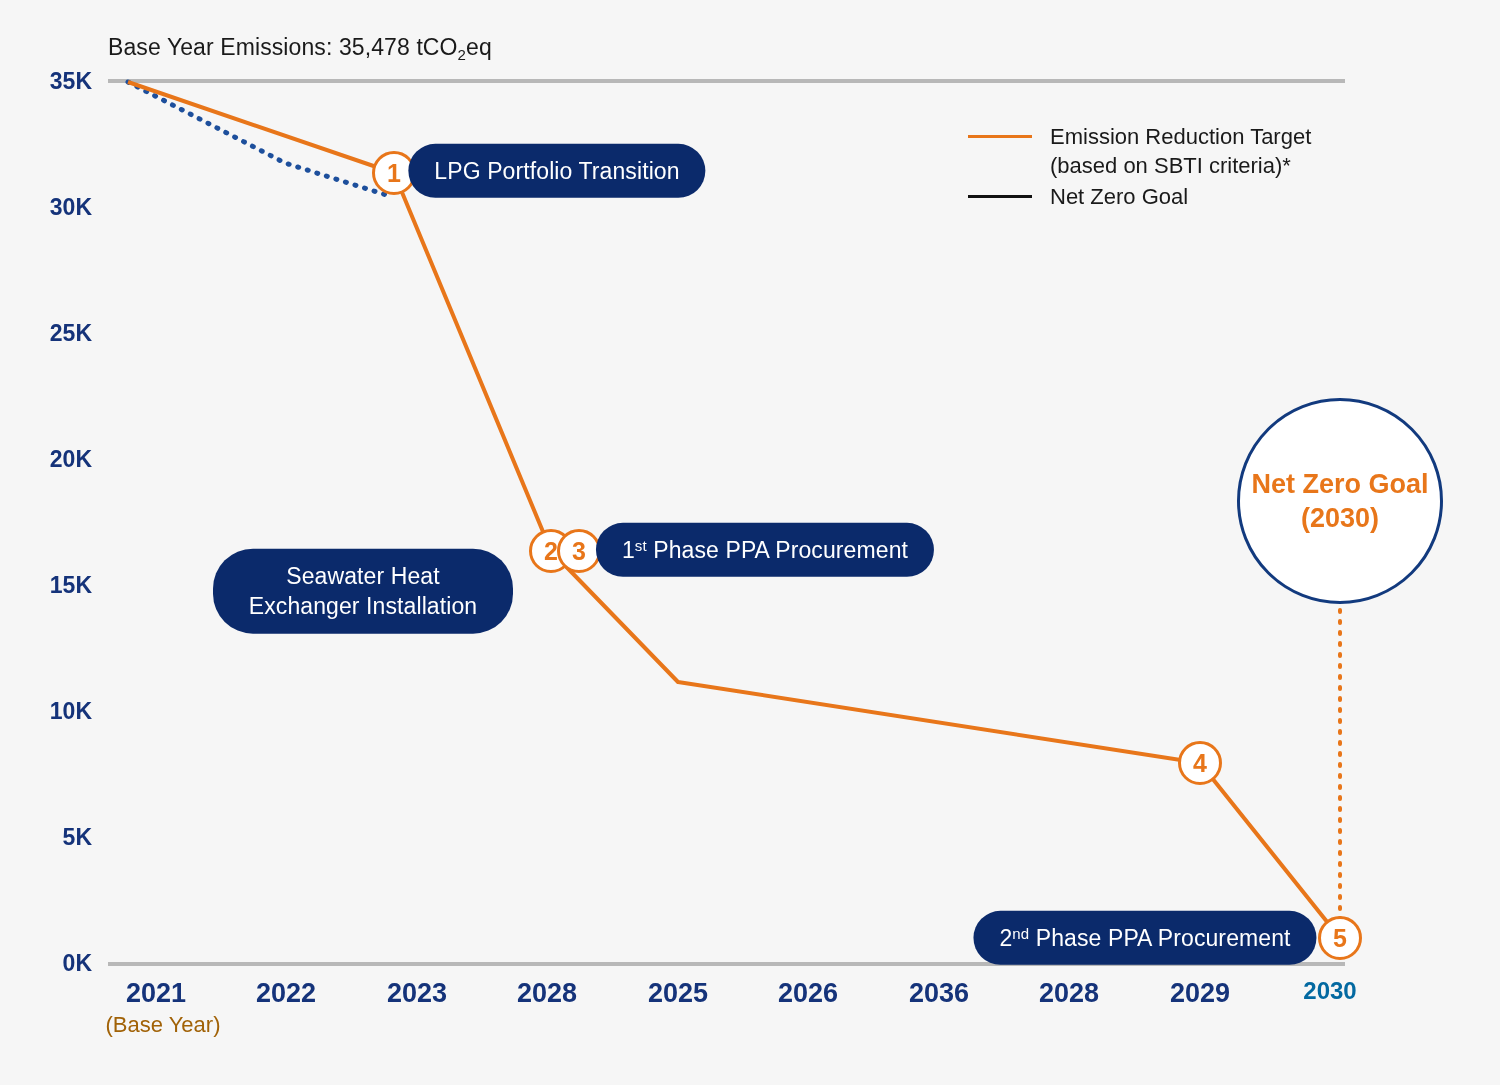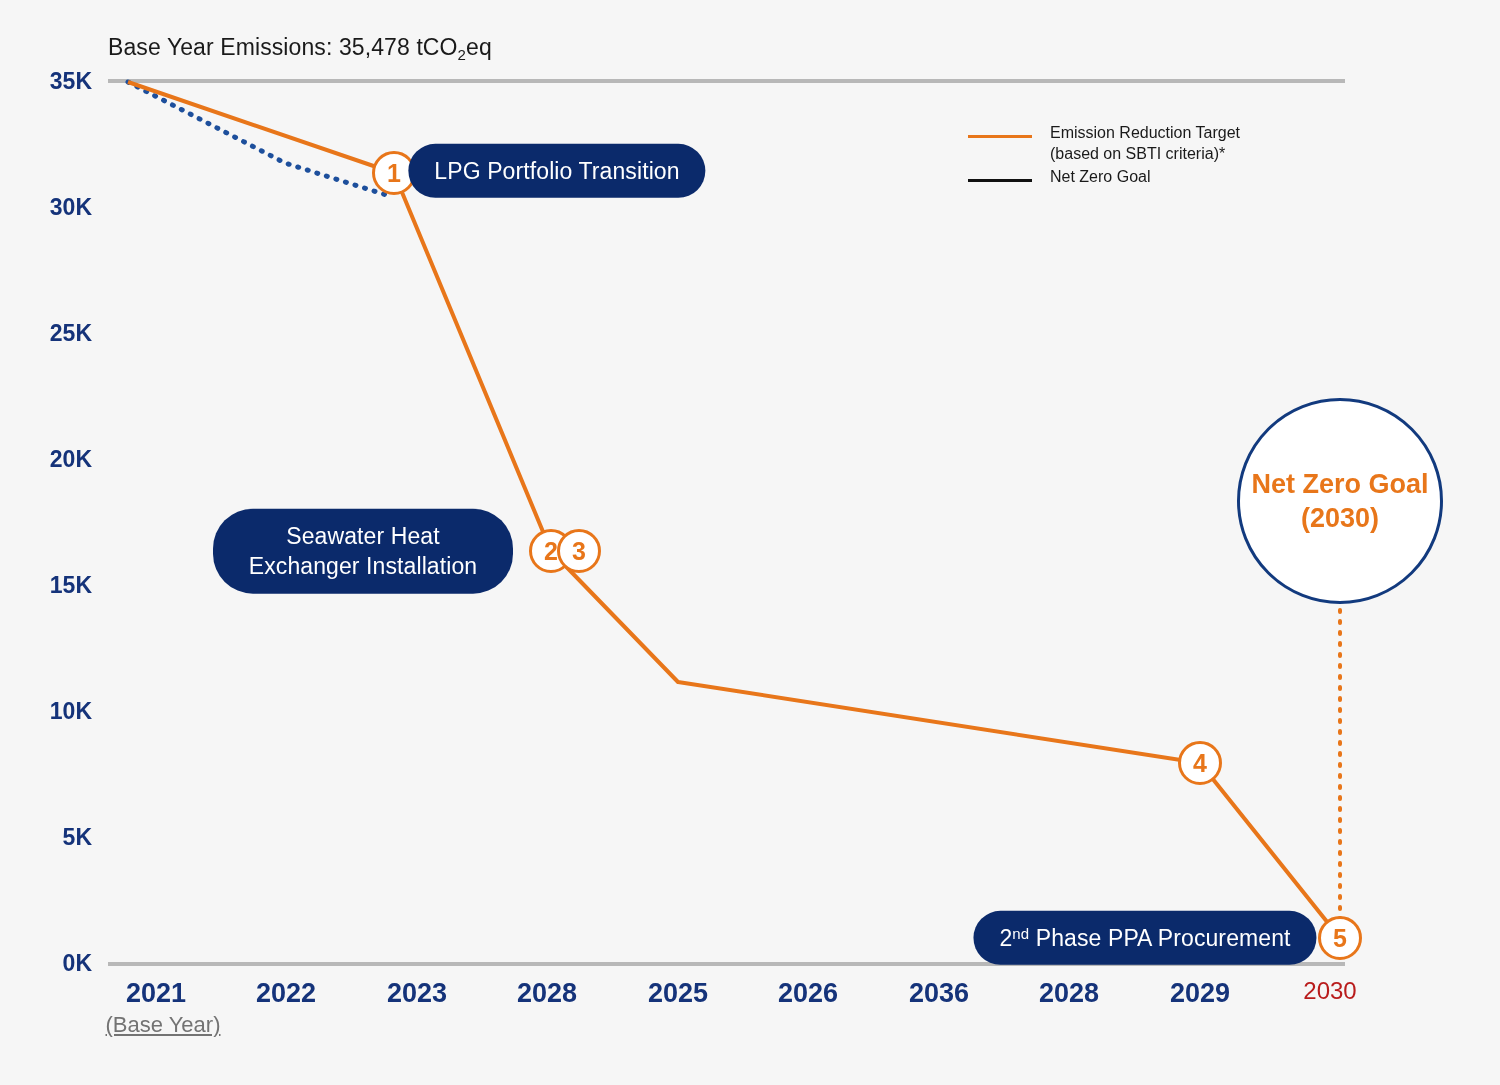--- a/index.html
+++ b/index.html
@@ -58,43 +58,42 @@
     height: 765px;
   }
   .xtick {
     position: absolute;
     font-size: 27px;
     font-weight: bold;
     color: #15337a;
     transform: translateX(-50%);
     white-space: nowrap;
   }
-  .xtick.final { font-weight: normal; color: #b91c1c; font-size: 24px; }
+  .xtick.final { font-weight: bold; color: #0369a1; font-size: 24px; }
   .xsub {
     position: absolute;
     font-size: 22px;
-    color: #737373;
+    color: #a16207;
     transform: translateX(-50%);
     white-space: nowrap;
-    text-decoration: underline;
   }
   .pill {
     position: absolute;
     background: #0b2a6b;
     color: #ffffff;
     border-radius: 40px;
     font-size: 23px;
     line-height: 1.32;
     padding: 12px 26px;
     text-align: center;
     white-space: nowrap;
     transform: translate(-50%, -50%);
     letter-spacing: 0.1px;
   }
-  .pill.two-line { white-space: normal; }
+  .pill.two-line { white-space: normal; margin-top: 40px; }
   .pill sup {
     font-size: 15px;
     vertical-align: baseline;
     position: relative;
     top: -7px;
   }
   .marker {
     position: absolute;
     width: 44px;
     height: 44px;
@@ -156,21 +155,21 @@
     left: 0;
     top: 13px;
     width: 64px;
     height: 0;
     display: block;
   }
   .sw-solid-orange i { border-top: 3px solid #e8761a; }
   .sw-solid-black i { border-top: 3px solid #111111; }
   .sw-dotted-navy i { border-top: 4px dotted #1d4f9c; }
   .legend-label {
-    font-size: 16px;
+    font-size: 22px;
     color: #1a1a1a;
     line-height: 1.32;
   }
 </style>
 </head>
 <body>
 
 <div id="root">
 
   <div class="chart-title">
@@ -239,20 +238,23 @@
   <div class="marker" style="left:1200px; top:763px">4</div>
   <div class="marker" style="left:1340px; top:938px">5</div>
 
   <div class="pill" style="left:557px; top:171px">LPG Portfolio Transition</div>
 
   <div class="pill two-line" style="left:363px; top:551px; width:248px">
     <span>Seawater Heat</span><br>
     <span>Exchanger Installation</span>
   </div>
 
+  <div class="pill" style="left:765px; top:550px">
+    <span>1</span><sup>st</sup> <span>Phase PPA Procurement</span>
+  </div>
 
 
   <div class="pill" style="left:1145px; top:938px">
     <span>2</span><sup>nd</sup> <span>Phase PPA Procurement</span>
   </div>
 
   <div class="goal-circle" style="left:1340px; top:501px">
     <span>Net Zero Goal</span>
     <span>(2030)</span>
   </div>

